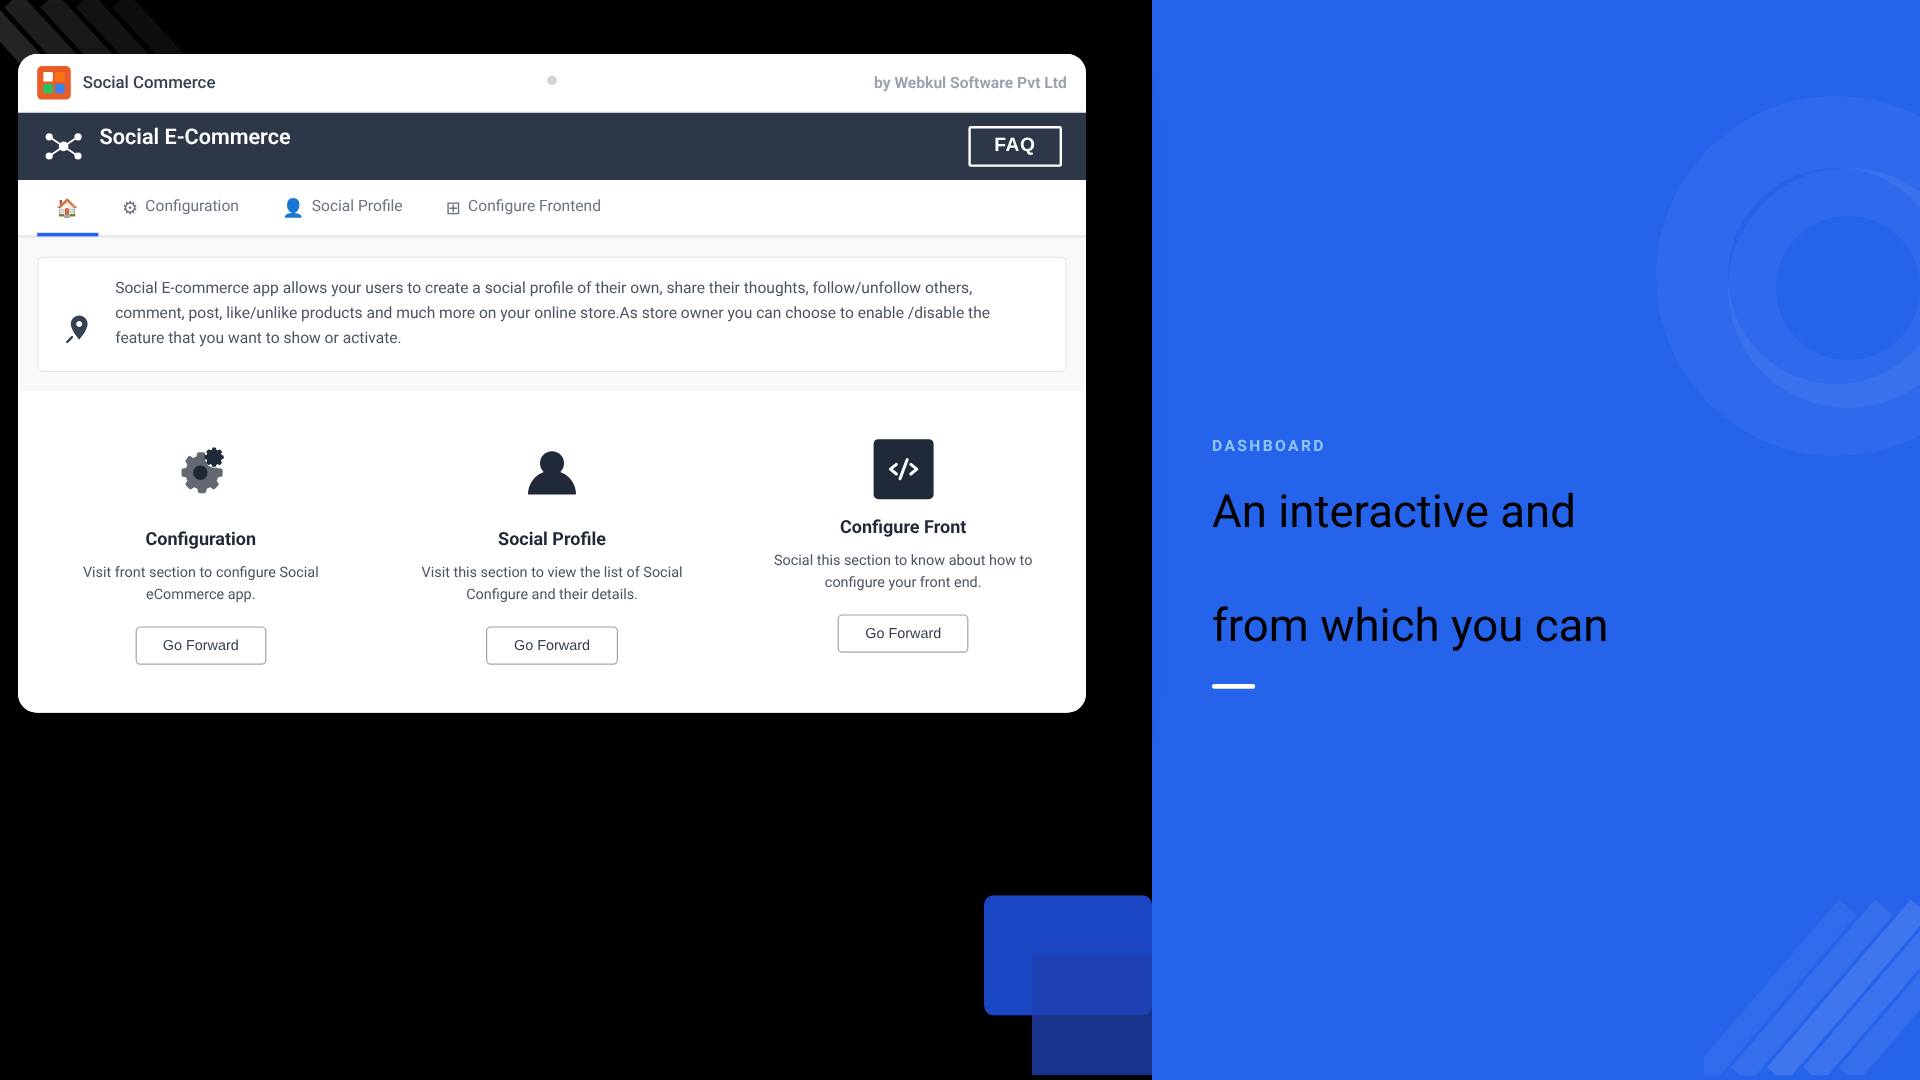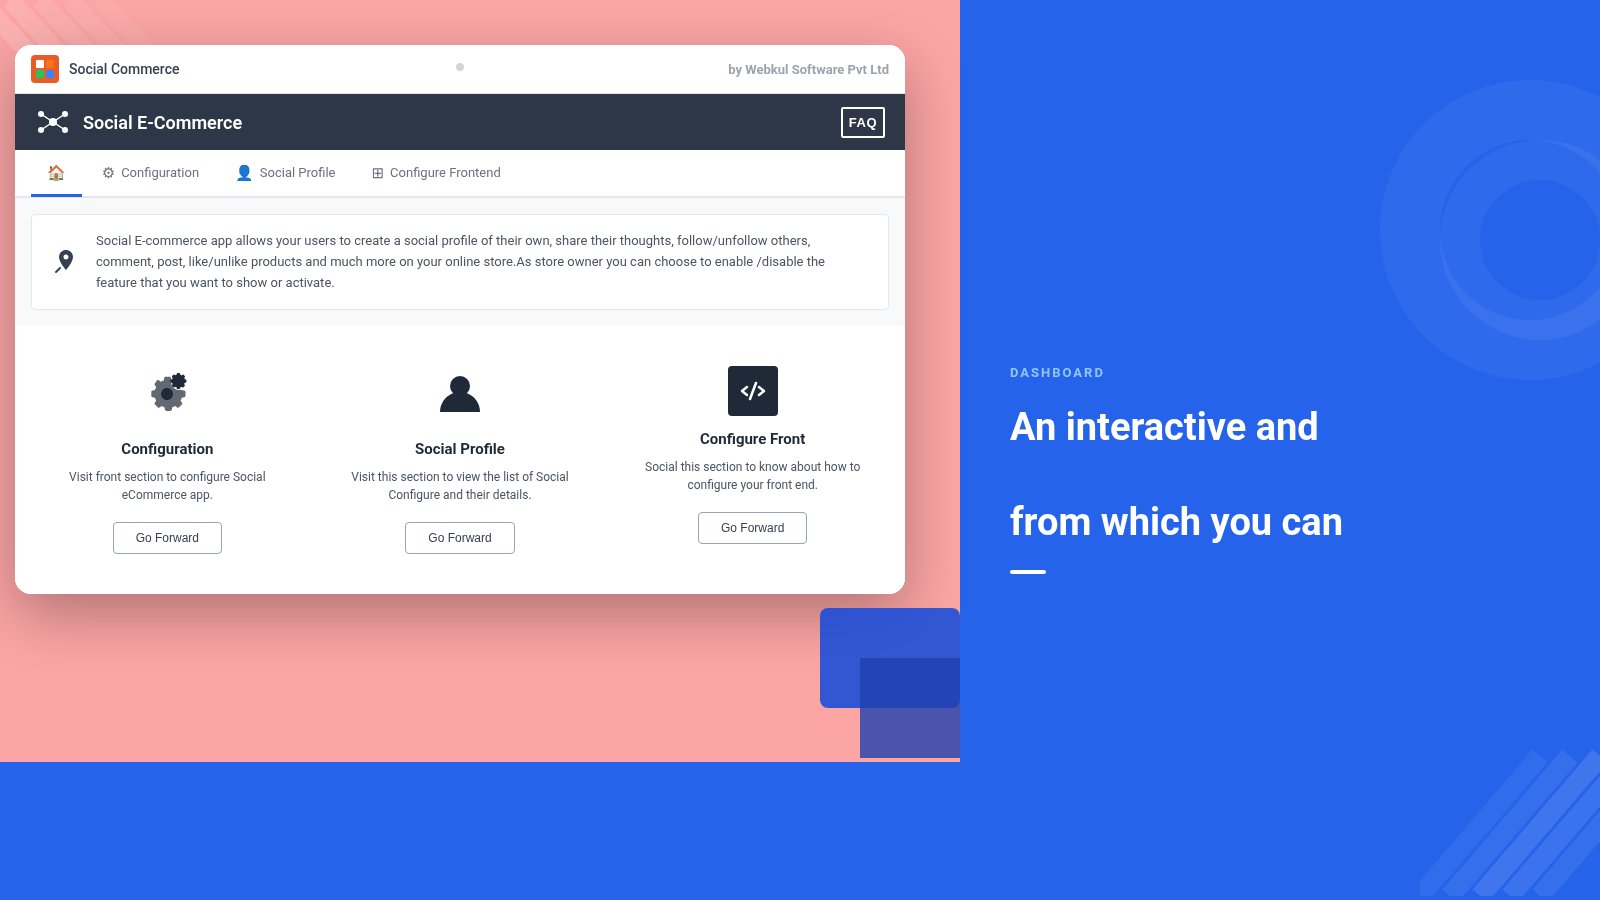--- a/index.html
+++ b/index.html
@@ -8,23 +8,23 @@
       height: 900px;
       overflow: hidden;
       font-family: -apple-system, BlinkMacSystemFont, 'Segoe UI', Roboto, sans-serif;
       background: #2563eb;
       display: flex;
     }
 
     
     .left-panel {
       width: 960px;
-      height: 762px;
+      height: 900px;
       position: relative;
-      background: #fca5a5;
+      background: #000000;
       flex-shrink: 0;
     }
 
     
     .stripe-decoration {
       position: absolute;
       top: 0;
       left: 0;
       width: 260px;
       height: 120px;
@@ -101,38 +101,37 @@
     .nav-header {
       background: #2d3748;
       padding: 0 20px;
       display: flex;
       align-items: center;
       justify-content: space-between;
       height: 56px;
     }
     .nav-brand {
       display: flex;
-      align-items: center;
       gap: 12px;
     }
     .brand-icon {
       width: 36px;
       height: 36px;
     }
     .brand-name {
       color: #ffffff;
       font-size: 18px;
       font-weight: 600;
     }
     .faq-btn {
       background: transparent;
       border: 2px solid #ffffff;
       color: #ffffff;
-      padding: 6px 6px;
-      font-size: 13px;
+      padding: 6px 20px;
+      font-size: 16px;
       font-weight: 700;
       cursor: pointer;
       border-radius: 2px;
       letter-spacing: 0.5px;
     }
 
     
     .tab-nav {
       background: #ffffff;
       display: flex;
@@ -163,21 +162,21 @@
     }
 
     
     .info-box {
       background: #ffffff;
       border: 1px solid #e5e7eb;
       border-radius: 4px;
       margin: 16px;
       padding: 16px 20px;
       display: flex;
-      align-items: center;
+      align-items: flex-end;
       gap: 16px;
     }
     .pin-icon-wrap {
       flex-shrink: 0;
       margin-top: 4px;
     }
     .info-text {
       font-size: 13px;
       color: #4b5563;
       line-height: 1.6;
@@ -243,22 +242,22 @@
       font-weight: 700;
       color: #93c5fd;
       letter-spacing: 2px;
       text-transform: uppercase;
       margin-bottom: 24px;
       margin-top: 39px;
     }
 
     .dashboard-heading {
       font-size: 38px;
-      font-weight: 700;
-      color: #ffffff;
+      font-weight: 400;
+      color: #000000;
       line-height: 1.25;
       margin-bottom: 24px;
     }
 
     .heading-divider {
       width: 36px;
       height: 4px;
       background: #ffffff;
       border-radius: 2px;
     }

